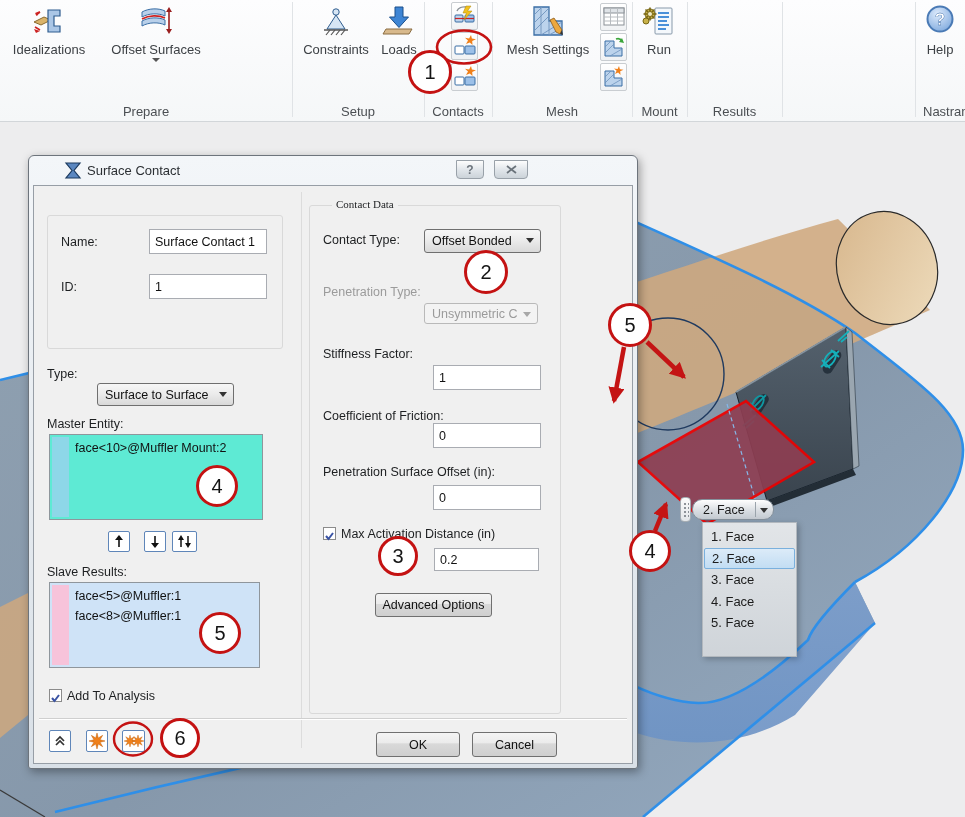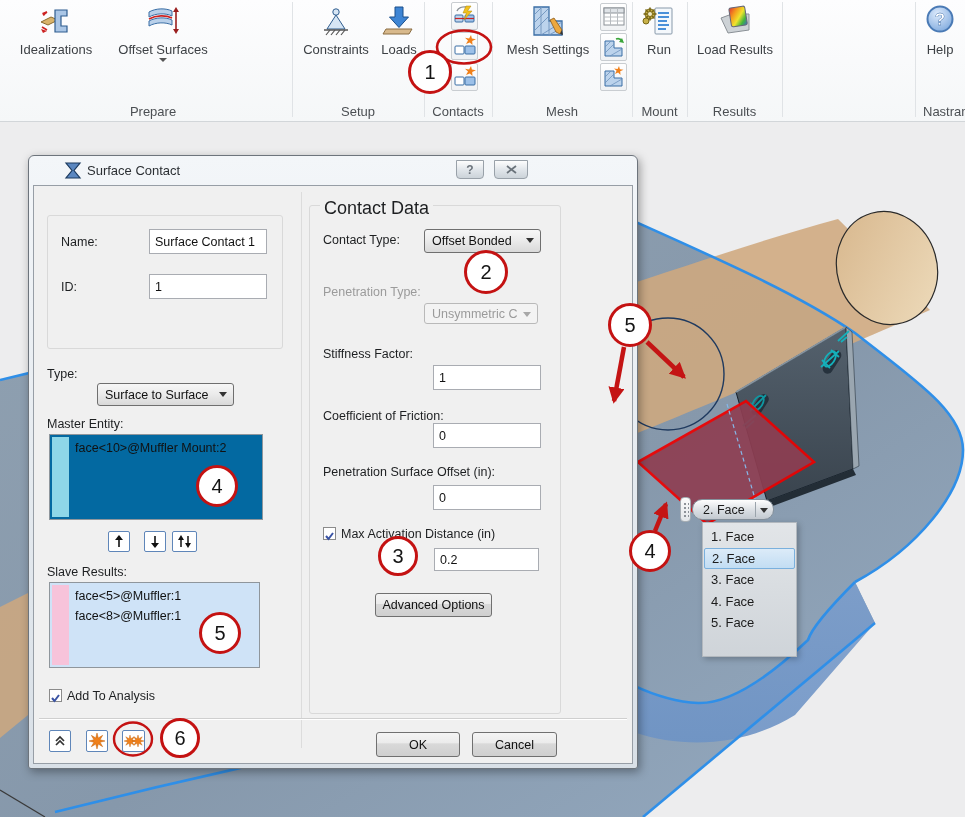--- a/index.html
+++ b/index.html
@@ -21,27 +21,27 @@
   .dialog{position:absolute;left:28px;top:155px;width:610px;height:614px;background:linear-gradient(#f3f6f9,#d9e0e7);border:1px solid #6d747c;border-radius:6px 6px 3px 3px;box-shadow:2px 3px 10px rgba(0,0,0,.35);z-index:3;}
   .titlebar{position:absolute;left:0;top:0;right:0;height:29px;}
   .wtitle{position:absolute;left:58px;top:7px;font-size:13px;color:#2b2f33;}
   .wicon{position:absolute;left:35px;top:6px;}
   .wbtn{position:absolute;top:4px;height:19px;background:linear-gradient(#fdfdfd,#dfe4e9 55%,#ccd3d9);border:1px solid #99a1a9;border-radius:0 0 4px 4px;display:flex;align-items:center;justify-content:center;color:#6b737b;font-size:12px;font-weight:bold;}
   .client{position:absolute;left:4px;right:4px;top:29px;bottom:4px;background:#f0f0f0;border:1px solid #979ea6;}
   .lbl{position:absolute;font-size:12.5px;color:#1d1f21;white-space:nowrap;}
   .lbl.dis{color:#9b9b9b;}
   .tfield{position:absolute;border:1px solid #a9acb2;background:#fff;font-size:12.5px;padding:0 5px;color:#111;}
   .gbox{position:absolute;border:1px solid #d9d9d9;border-radius:3px;}
-  .gboxlbl{position:absolute;top:-8px;left:10px;background:#f0f0f0;padding:0 4px;font-size:18px;color:#1d1f21;}
+  .gboxlbl{position:absolute;top:-8px;left:22px;background:#f0f0f0;padding:0 4px;font-size:11px;color:#1d1f21;font-family:Liberation Serif, serif;}
   .ddown{position:absolute;height:23px;border:1px solid #6f6f6f;border-radius:3px;background:linear-gradient(#f7f7f7,#ececec 45%,#d9d9d9);font-size:12.5px;color:#111;display:flex;align-items:center;padding:0 7px;cursor:default;}
   .ddown .dcaret{position:absolute;right:6px;top:8px;width:0;height:0;border-left:4.5px solid transparent;border-right:4.5px solid transparent;border-top:5px solid #333;}
   .ddown.dis{border-color:#b9b9b9;background:#f3f3f3;color:#9b9b9b;}
   .ddown.dis .dcaret{border-top-color:#a8a8a8;}
   .ddtext{overflow:hidden;white-space:nowrap;display:block;max-width:calc(100% - 12px);}
-  .elist{position:absolute;border:1px solid #8f969c;background:#0369a1;}
+  .elist{position:absolute;border:1px solid #8f969c;background:#5eead4;}
   .estrip{position:absolute;left:2px;top:2px;bottom:2px;width:17px;}
   .eitem{position:absolute;left:25px;font-size:12.5px;color:#111;white-space:nowrap;}
   .chk{position:absolute;width:13px;height:13px;background:#fff;border:1px solid #8b8b8b;}
   .sbtn{position:absolute;background:#fff;border:1px solid #5f86b9;border-radius:2px;display:flex;align-items:center;justify-content:center;font-size:12px;color:#111;}
   .wbutton{position:absolute;height:25px;background:linear-gradient(#f4f4f4,#ebebeb 45%,#d9d9d9 46%,#cfcfcf);border:1px solid #707070;border-radius:3px;font-size:12.5px;color:#111;display:flex;align-items:center;justify-content:center;}
   .hsep{position:absolute;left:5px;right:5px;height:2px;border-top:1px solid #cfcfcf;border-bottom:1px solid #fff;}
   .vdiv{position:absolute;width:1px;background:#dcdcdc;}
 
   
   .grip{position:absolute;left:680px;top:497px;width:11px;height:25px;background:linear-gradient(#fbfbfb,#e3e6e9);border:1px solid #a6adb3;border-radius:4px;z-index:4;}
@@ -137,21 +137,21 @@
 
   <div class="ribbon">
     <div class="rsep" style="left:292px"></div>
       <div class="rsep" style="left:424px"></div>
     <div class="rsep" style="left:492px"></div>
       <div class="rsep" style="left:632px"></div>
     <div class="rsep" style="left:687px"></div>
       <div class="rsep" style="left:782px"></div>
     <div class="rsep" style="left:915px"></div>
 
-    <div class="rgroup" style="left:7px;width:292px">
+    <div class="rgroup" style="left:0;width:292px">
       <div class="ritem" style="left:2px;width:94px">
         <span class="ricon">
           <svg width="34" height="34" viewBox="0 0 34 34">
             <polygon points="2,18 12,13 19,16 9,21" fill="#d9b36a" stroke="#8a6a2f" stroke-width="1"></polygon>
             <path d="M16,6 L28,6 L28,12 L22,12 L22,22 L28,22 L28,28 L16,28 Z" fill="#aac6e6" stroke="#2f5d8f" stroke-width="1.2"></path>
             <path d="M4,11 l4,-3 M3,23 l5,3" stroke="#cc2222" stroke-width="1.6" fill="none"></path>
             <polygon points="3,9 8,7 5,12" fill="#cc2222"></polygon>
               <polygon points="2,25 8,27 4,29" fill="#cc2222"></polygon>
           </svg>
         </span>
@@ -273,38 +273,20 @@
             <circle cx="8" cy="10" r="2" fill="#f2ecc8"></circle>
             <circle cx="4" cy="17" r="3" fill="#c9b24a" stroke="#776615"></circle>
           </svg>
         </span>
         <span class="rlabel">Run</span>
       </div>
       <div class="glabel">Mount</div>
     </div>
 
     <div class="rgroup" style="left:687px;width:95px">
-      <div class="ritem" style="left:4px;width:88px">
-        <span class="ricon">
-          <svg width="34" height="34" viewBox="0 0 34 34">
-            <defs>
-                <linearGradient id="gRainbow" x1="0" y1="0" x2="1" y2="1">
-              <stop offset="0" stop-color="#e03030"></stop>
-                  <stop offset=".3" stop-color="#f59a1d"></stop>
-              <stop offset=".55" stop-color="#efe32c"></stop>
-                  <stop offset=".78" stop-color="#43b53c"></stop>
-              <stop offset="1" stop-color="#3867c9"></stop>
-                </linearGradient>
-              </defs>
-            <polygon points="3,14 14,10 31,10 31,26 10,29" fill="#cdd2d6" stroke="#8a9096"></polygon>
-            <rect x="12" y="3" width="16" height="19" rx="2" transform="rotate(-9 20 12)" fill="url(#gRainbow)" stroke="#667"></rect>
-          </svg>
-        </span>
-        <span class="rlabel">Load Results</span>
-      </div>
       <div class="glabel">Results</div>
     </div>
 
 
     <div class="rgroup" style="left:915px;width:75px">
       <div class="ritem" style="left:2px;width:46px">
         <span class="ricon">
           <svg width="34" height="34" viewBox="0 0 34 34">
             <defs>
                 <radialGradient id="gHelp" cx=".4" cy=".3" r=".9">

